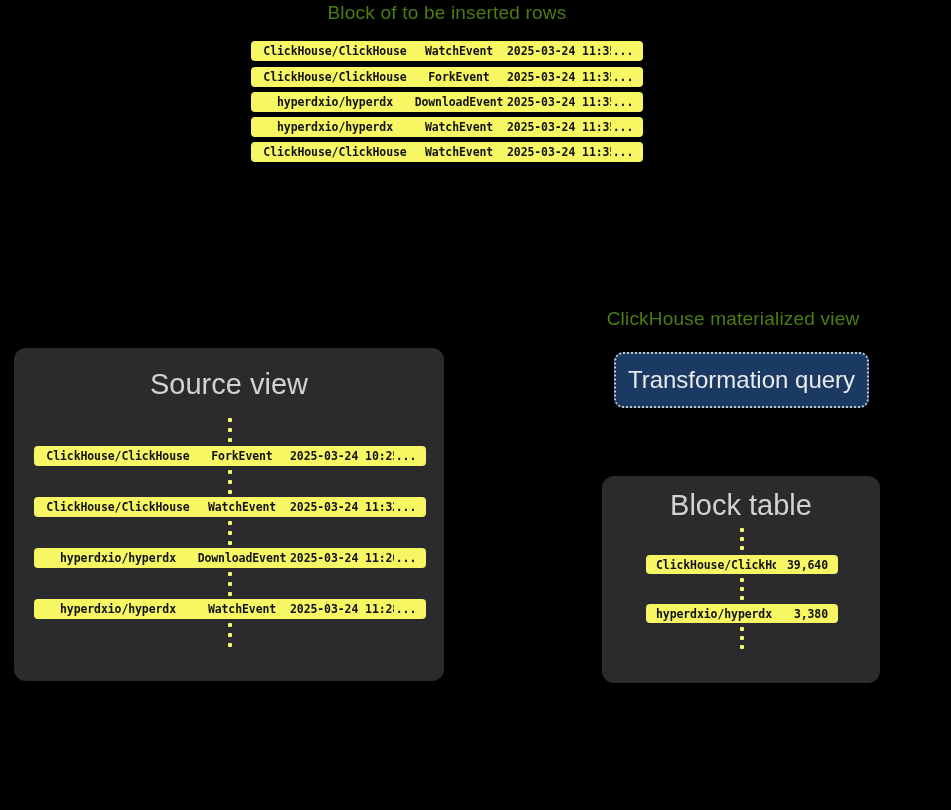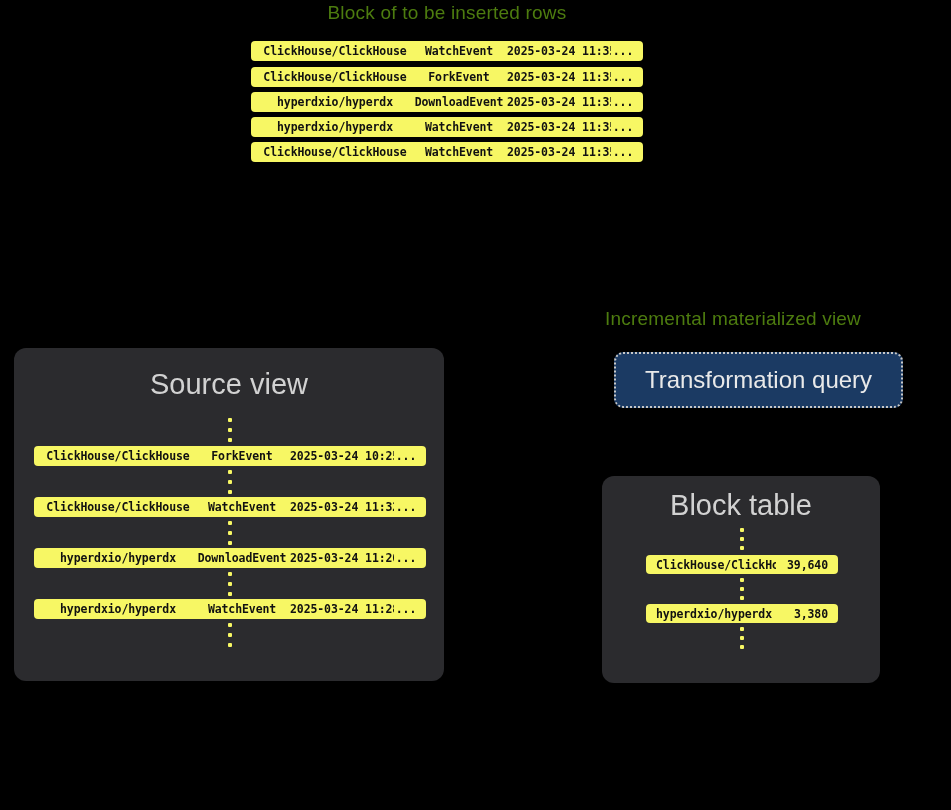--- a/index.html
+++ b/index.html
@@ -101,21 +101,21 @@
     height: 4px;
     background: #f7f764;
     border-radius: 1px;
   }
 
   
   #transformation-query {
     position: absolute;
     left: 614px;
     top: 352px;
-    width: 289px;
+    width: 255px;
     height: 56px;
     background: #1b3a63;
     border: 2px dotted #c8c8c8;
     border-radius: 9px;
     box-sizing: border-box;
     display: flex;
     align-items: center;
     justify-content: center;
     color: #e9e9e9;
     font-size: 24px;
@@ -214,21 +214,21 @@
   <span class="cell c-ts">2025-03-24 11:28:32</span>
   <span class="cell c-more">...</span>
 </div>
 
 <div class="vdots" style="left:225px; top:623px; height:24px;">
   <i></i>
     <i></i>
     <i></i>
 </div>
 
-<div class="heading" style="left:528px; top:308px; width:410px;">Incremental materialized view</div>
+<div class="heading" style="left:528px; top:308px; width:410px;">ClickHouse materialized view</div>
 
 <div id="transformation-query">
   <span>Transformation query</span>
 </div>
 
 <div class="panel" id="target-panel">
   <div class="panel-title" style="top:13px;">Block table</div>
 </div>
 
 <div class="vdots" style="left:737px; top:528px; height:22px;">

